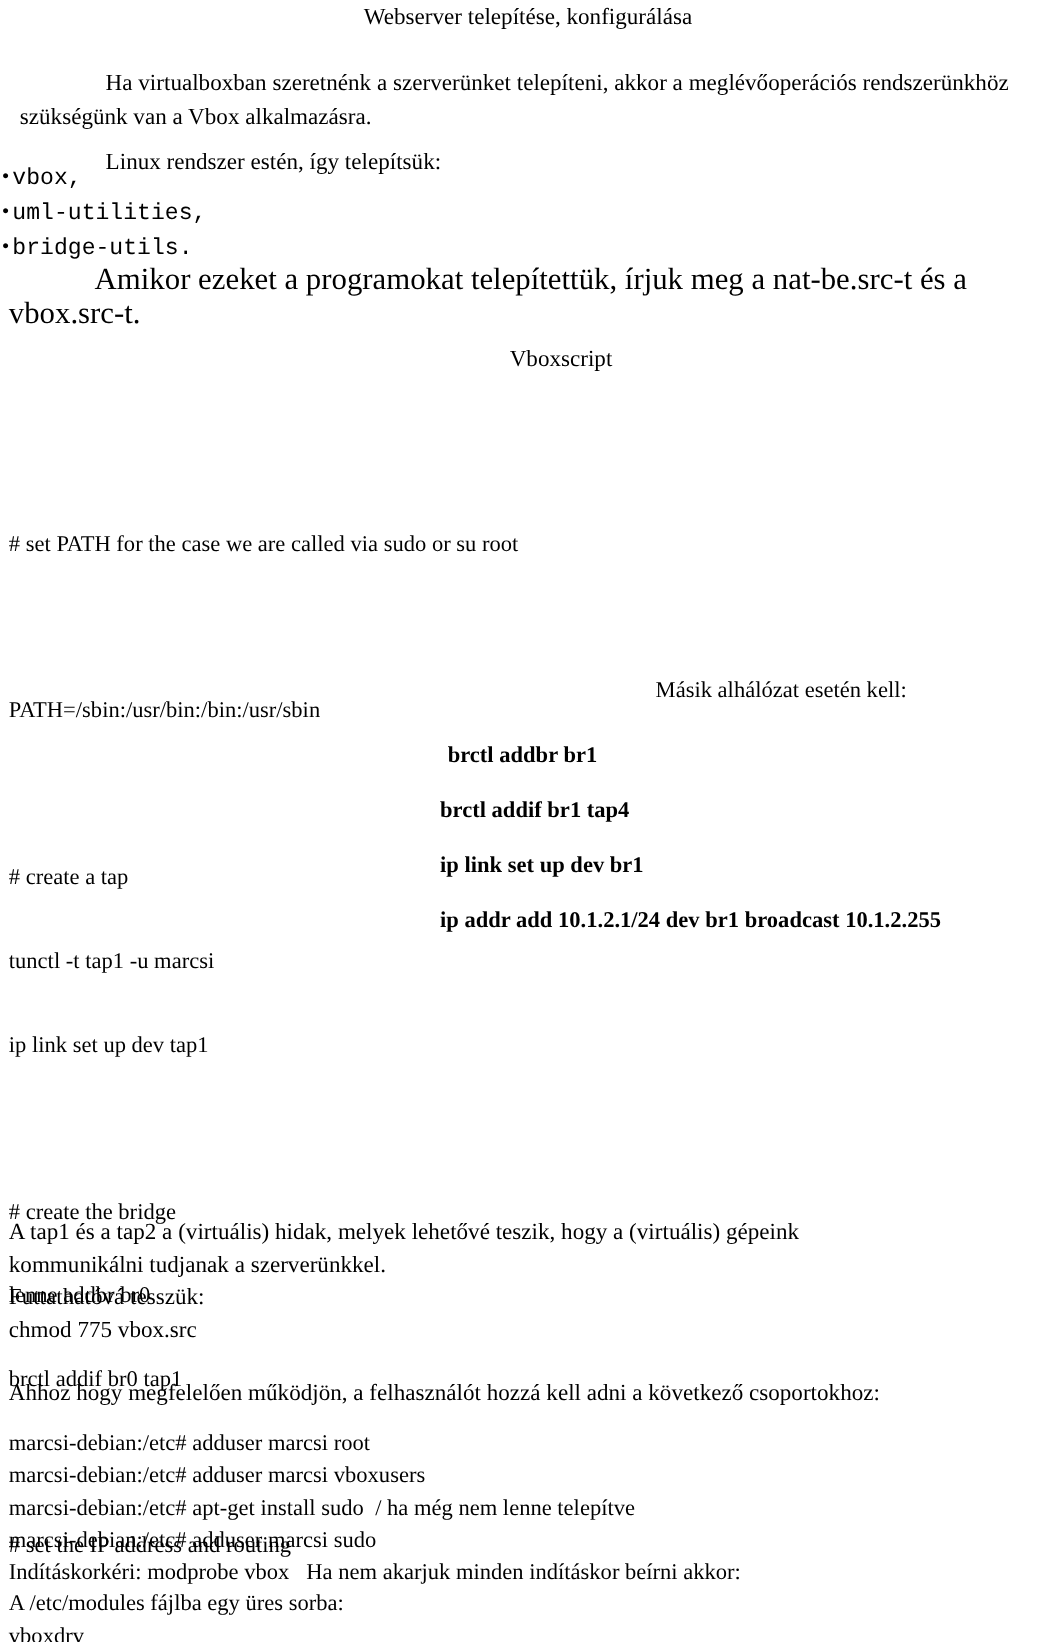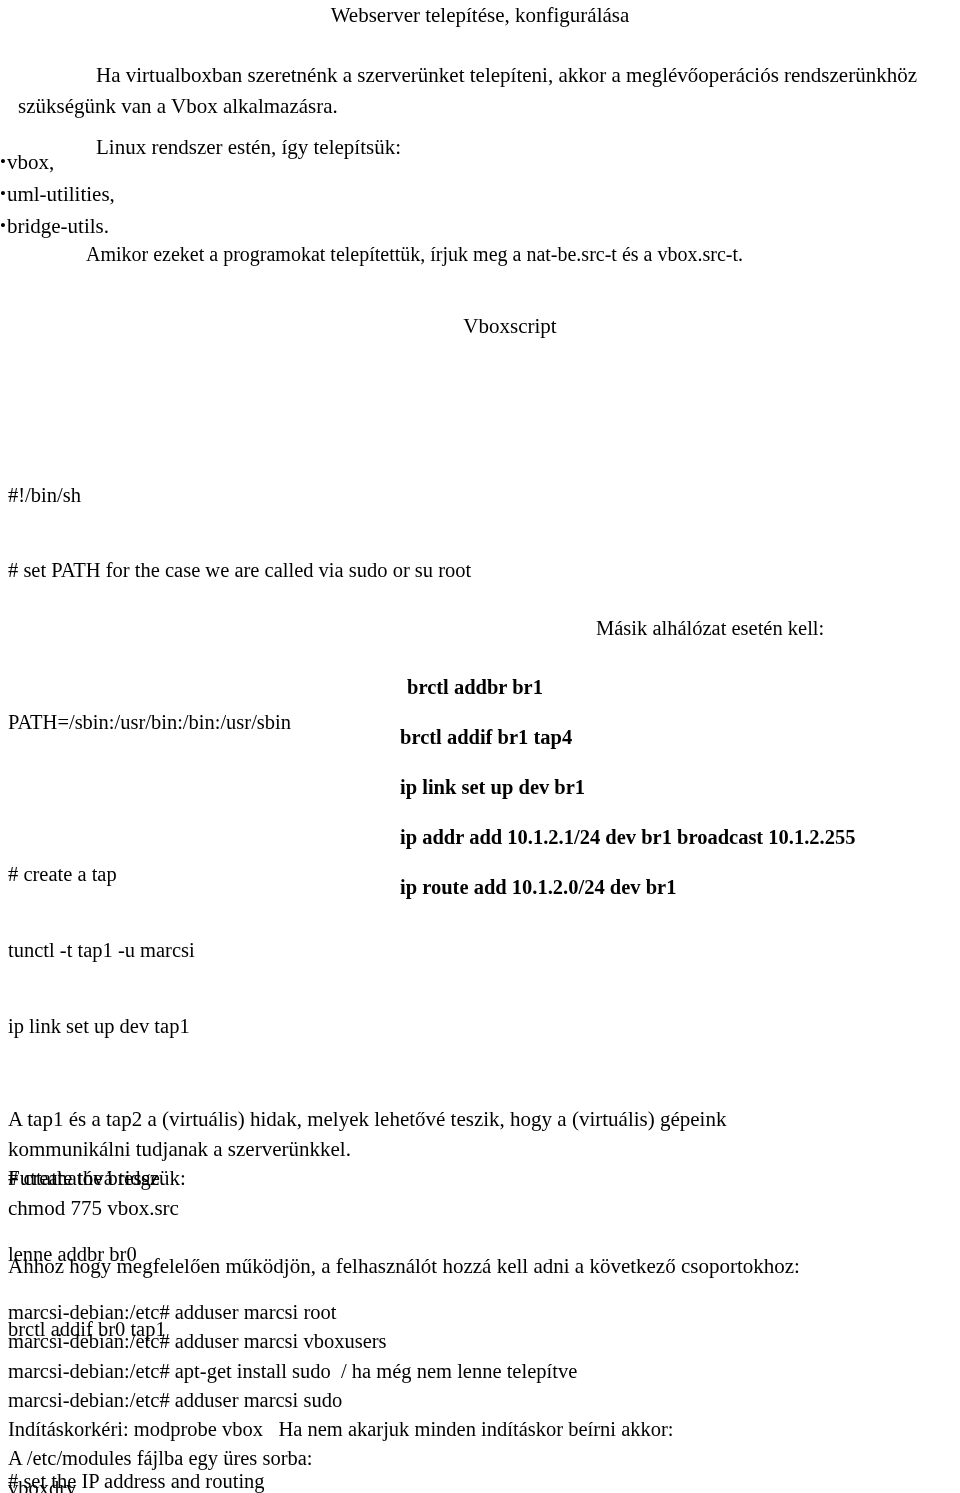--- a/index.html
+++ b/index.html
@@ -53,34 +53,35 @@
   
   #package-list {
     top: 146px;
     left: 0px;
     width: 400px;
     margin: 0;
     padding: 0;
     list-style: none;
     font-size: 21px;
     line-height: 31px;
+    font-family: Liberation Mono, monospace;
   }
   #package-list li { margin: 0; padding: 0; white-space: nowrap; }
   .bullet-dot {
     font-size: 17px;
     vertical-align: 0.12em;
     padding-right: 1px;
   }
 
   
   #amikor-line {
     top: 239px;
     left: 8px;
     width: 944px;
-    font-size: 20px;
+    font-size: 28px;
     line-height: 31px;
     text-indent: 78px;
   }
 
   
   #script-heading {
     top: 313px;
     left: 0;
     width: 1020px;
     text-align: center;
@@ -168,21 +169,20 @@
     <li><span class="bullet-dot">•</span><span>vbox,</span></li>
     <li><span class="bullet-dot">•</span><span>uml-utilities,</span></li>
     <li><span class="bullet-dot">•</span><span>bridge-utils.</span></li>
   </ul>
 
   <div class="abs" id="amikor-line">Amikor ezeket a programokat telepítettük, írjuk meg a nat-be.src-t és a vbox.src-t.</div>
 
   <div class="abs" id="script-heading">Vboxscript</div>
 
   <div class="abs" id="script-left">
-    <span class="line">#!/bin/sh</span>
     <span class="line"># set PATH for the case we are called via sudo or su root</span>
     <span class="blank"></span>
     <span class="line">PATH=/sbin:/usr/bin:/bin:/usr/sbin</span>
     <span class="blank"></span>
     <span class="line"># create a tap</span>
     <span class="line">tunctl -t tap1 -u marcsi</span>
     <span class="line">ip link set up dev tap1</span>
     <span class="blank"></span>
     <span class="line"># create the bridge</span>
     <span class="line">lenne addbr br0</span>
@@ -199,21 +199,20 @@
     
   </div>
 
   <div class="abs" id="alt-heading">Másik alhálózat esetén kell:</div>
 
   <div class="abs" id="script-right">
     <span class="line">brctl addbr br1</span>
     <span class="line">brctl addif br1 tap4</span>
     <span class="line">ip link set up dev br1</span>
     <span class="line">ip addr add 10.1.2.1/24 dev br1 broadcast 10.1.2.255</span>
-    <span class="line">ip route add 10.1.2.0/24 dev br1</span>
   </div>
 
   <div class="abs" id="closing-a">
     <p>A tap1 és a tap2 a (virtuális) hidak, melyek lehetővé teszik, hogy a (virtuális) gépeink</p>
     <p>kommunikálni tudjanak a szerverünkkel.</p>
     <p>Futtathatóvá tesszük:</p>
     <p>chmod 775 vbox.src</p>
   </div>
 
   <div class="abs" id="closing-b">Ahhoz hogy megfelelően működjön, a felhasználót hozzá kell adni a következő csoportokhoz:</div>

